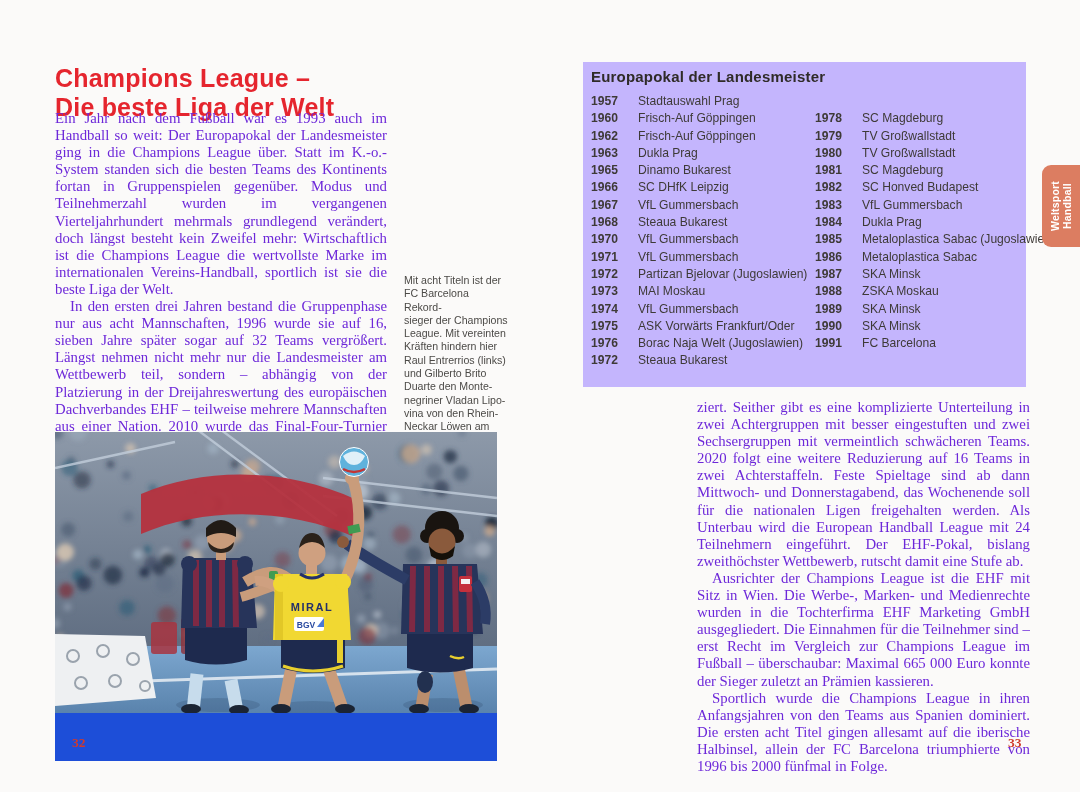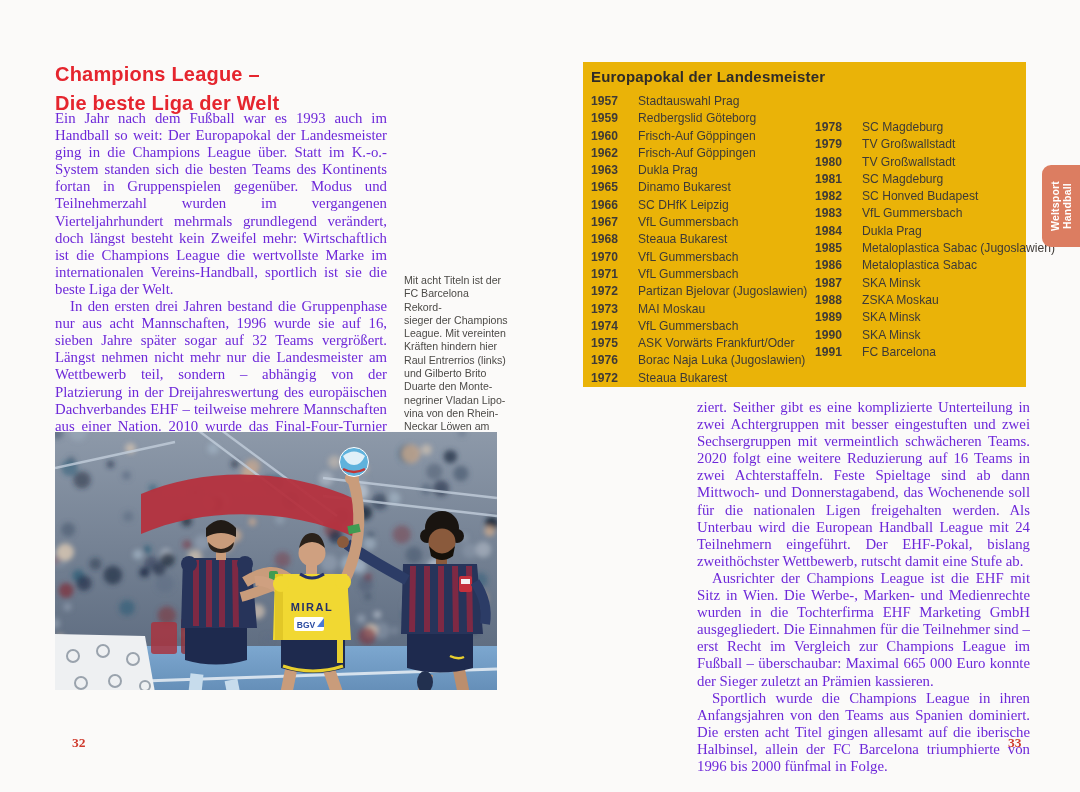--- a/index.html
+++ b/index.html
@@ -1,35 +1,35 @@
 <!DOCTYPE html>
 <html><head>
 <meta charset="utf-8">
 <style>
   html,body{margin:0;padding:0;background:#e9e7e4;}
   .spread{position:relative;width:1080px;height:792px;background:#fbfaf9;overflow:hidden;
           font-family:"Liberation Sans",sans-serif;}
   
-  .headline{position:absolute;left:55px;top:47px;font-size:20px;line-height:29px;
+  .headline{position:absolute;left:55px;top:47px;font-size:25px;line-height:29px;
             font-weight:700;color:#e5252e;letter-spacing:.2px;}
   
   .body-copy{position:absolute;font-family:"Liberation Serif",serif;font-size:14.8px;
              line-height:17.1px;color:#6d28d9;text-align:justify;}
   .body-copy p{margin:0;}
   .body-copy p.indent{text-indent:15px;}
   #left-copy{left:55px;top:110px;width:332px;}
   #right-copy{left:697px;top:399px;width:333px;}
   
   .caption{position:absolute;left:404px;top:266px;width:104px;font-size:10.6px;
            line-height:13.3px;color:#4c4a47;margin-top:8px;}
   
-  .photo{position:absolute;left:55px;top:432px;width:442px;height:258px;overflow:hidden;
-         background:#c2410c;}
-  
-  .infobox{position:absolute;left:583px;top:62px;width:443px;height:325px;background:#eab308;}
+  .photo{position:absolute;left:55px;top:432px;width:442px;height:329px;overflow:hidden;
+         background:#1d4ed8;}
+  
+  .infobox{position:absolute;left:583px;top:62px;width:443px;height:325px;background:#c4b5fd;}
   .infobox .ib-title{position:absolute;left:8px;top:6px;margin:0;font-size:15px;font-weight:700;
            color:#2f2b28;letter-spacing:.2px;}
   .cols{position:absolute;left:8px;top:31px;right:2px;display:flex;align-items:center;}
   .colA{width:224px;flex:none;}
   .colB{flex:1;}
   .trow{display:flex;line-height:17.3px;font-size:12.1px;color:#3e3a37;}
   .trow .yr{width:32px;flex:none;font-weight:700;}
   .trow .tm{flex:1;white-space:nowrap;margin-left:15px;}
   
   .pagenum{position:absolute;top:735px;font-family:"Liberation Serif",serif;font-size:13.5px;
@@ -352,24 +352,20 @@
 
   <div class="infobox">
     <h2 class="ib-title">Europapokal der Landesmeister</h2>
     <div class="cols">
       <div class="colA">
           <div class="trow">
             <span class="yr">1957</span>
             <span class="tm">Stadtauswahl Prag</span>
           </div>
           <div class="trow">
-            <span class="yr">1959</span>
-            <span class="tm">Redbergslid Göteborg</span>
-          </div>
-          <div class="trow">
             <span class="yr">1960</span>
             <span class="tm">Frisch-Auf Göppingen</span>
           </div>
           <div class="trow">
             <span class="yr">1962</span>
             <span class="tm">Frisch-Auf Göppingen</span>
           </div>
           <div class="trow">
             <span class="yr">1963</span>
             <span class="tm">Dukla Prag</span>
@@ -409,21 +405,21 @@
           <div class="trow">
             <span class="yr">1974</span>
             <span class="tm">VfL Gummersbach</span>
           </div>
           <div class="trow">
             <span class="yr">1975</span>
             <span class="tm">ASK Vorwärts Frankfurt/Oder</span>
           </div>
           <div class="trow">
             <span class="yr">1976</span>
-            <span class="tm">Borac Naja Luka (Jugoslawien)</span>
+            <span class="tm">Borac Naja Welt (Jugoslawien)</span>
           </div>
           <div class="trow">
             <span class="yr">1972</span>
             <span class="tm">Steaua Bukarest</span>
           </div>
         </div>
       <div class="colB">
           <div class="trow">
             <span class="yr">1978</span>
             <span class="tm">SC Magdeburg</span>

